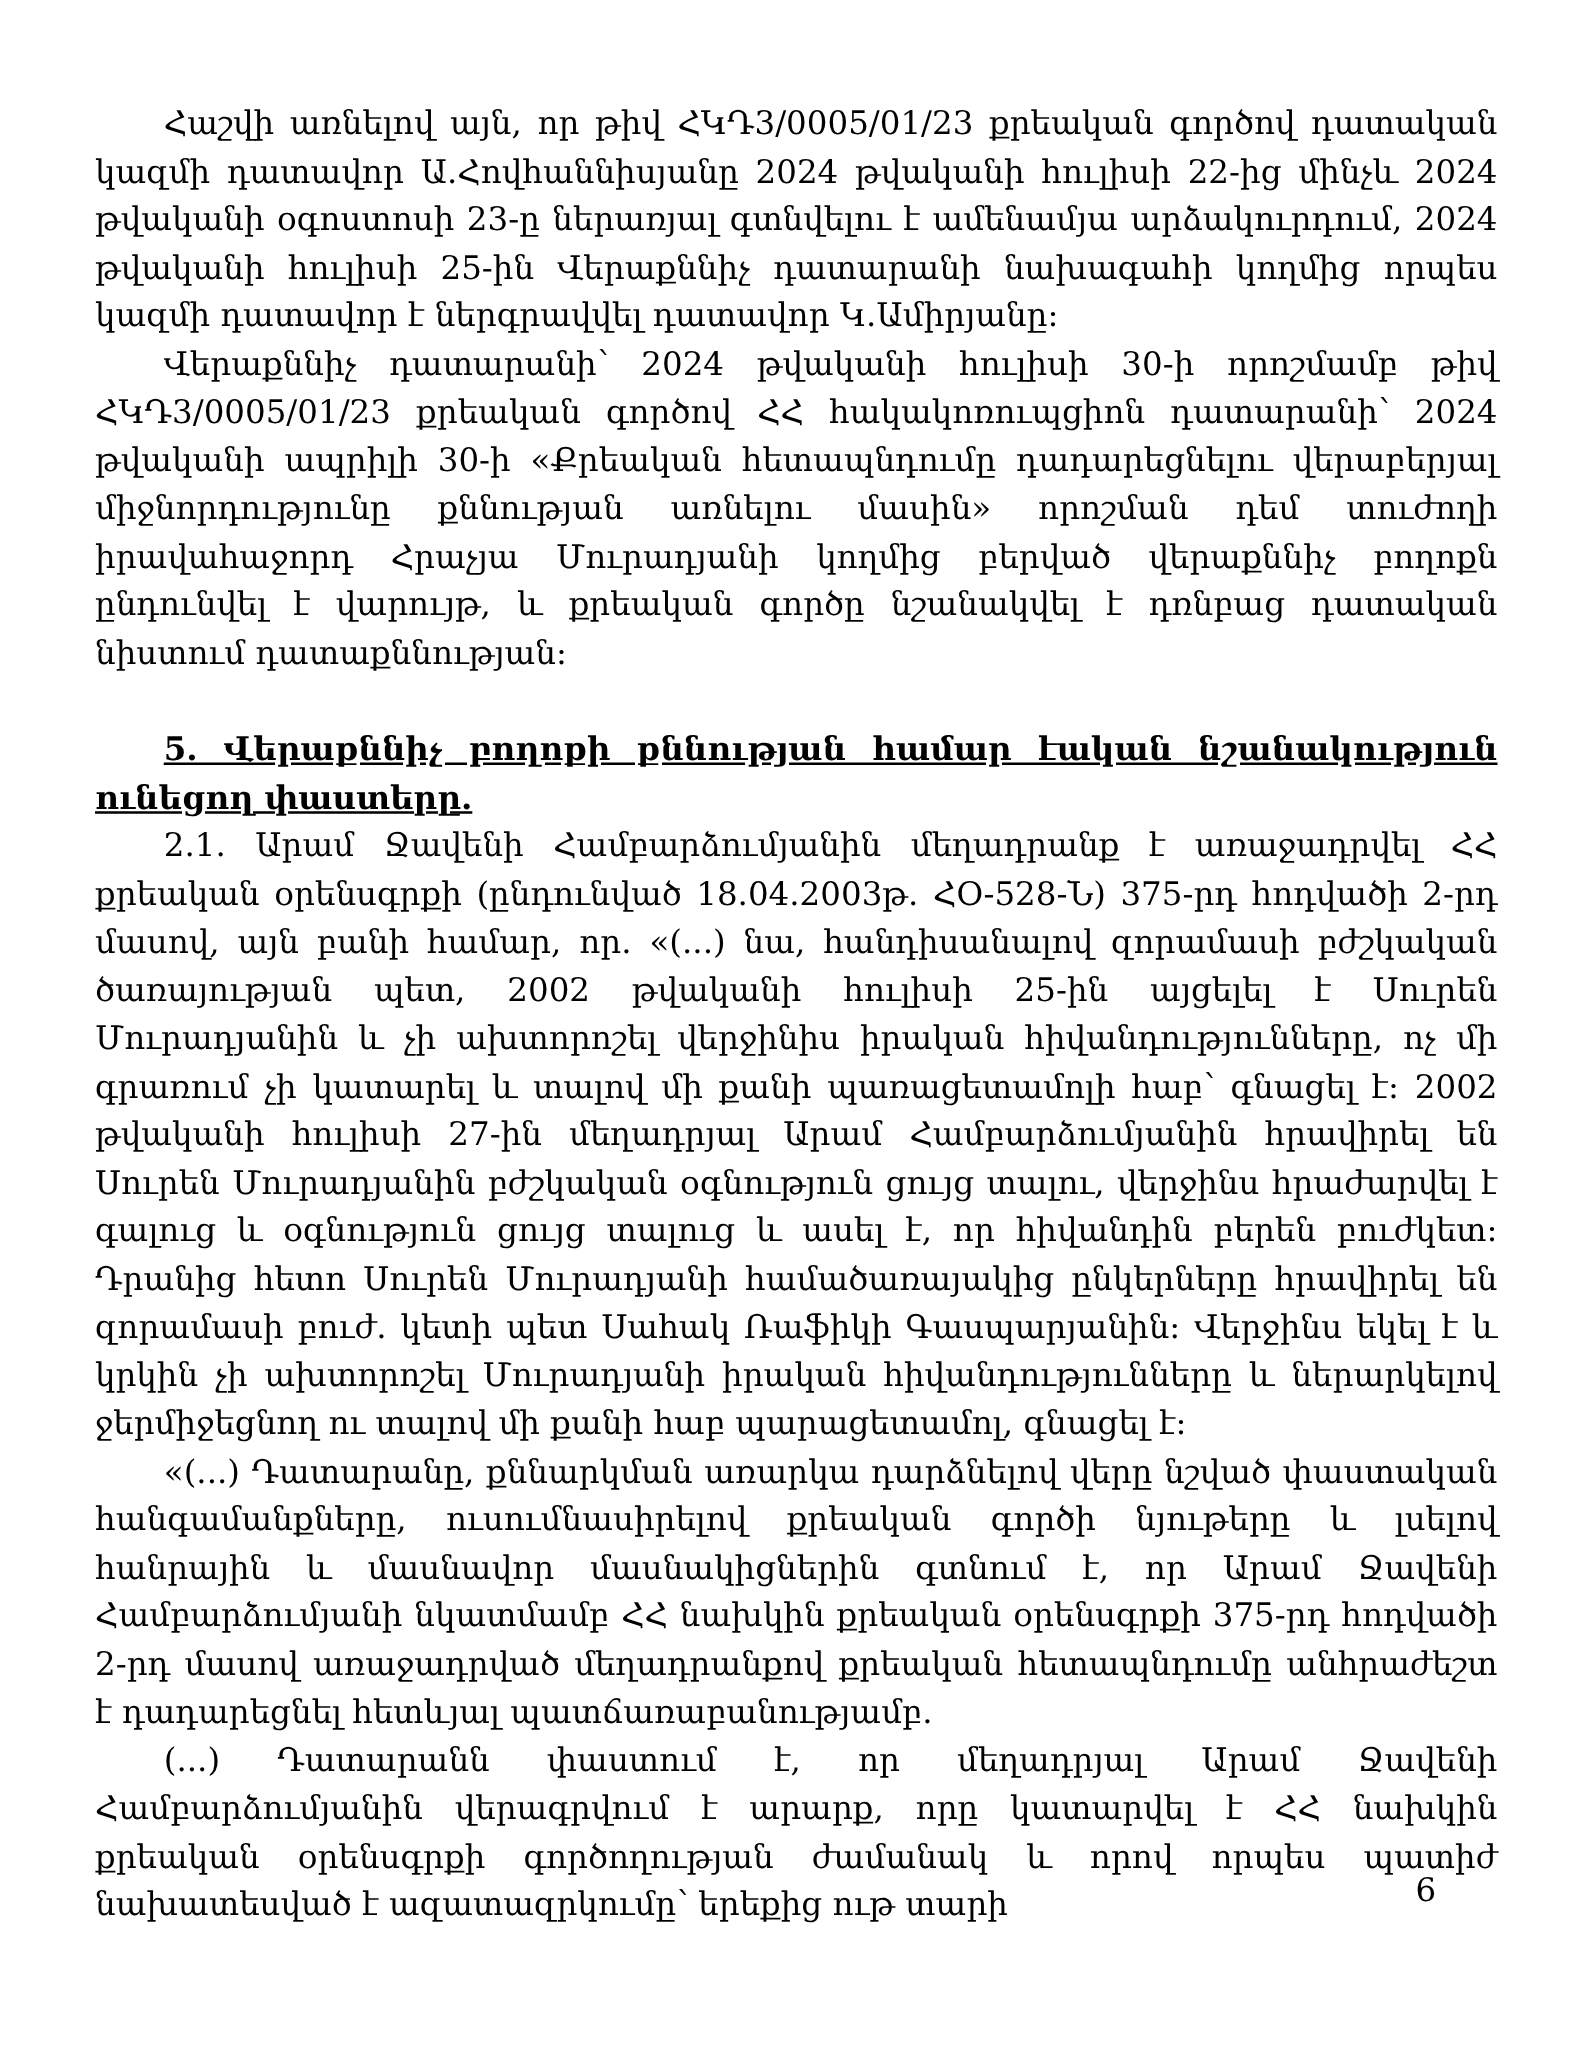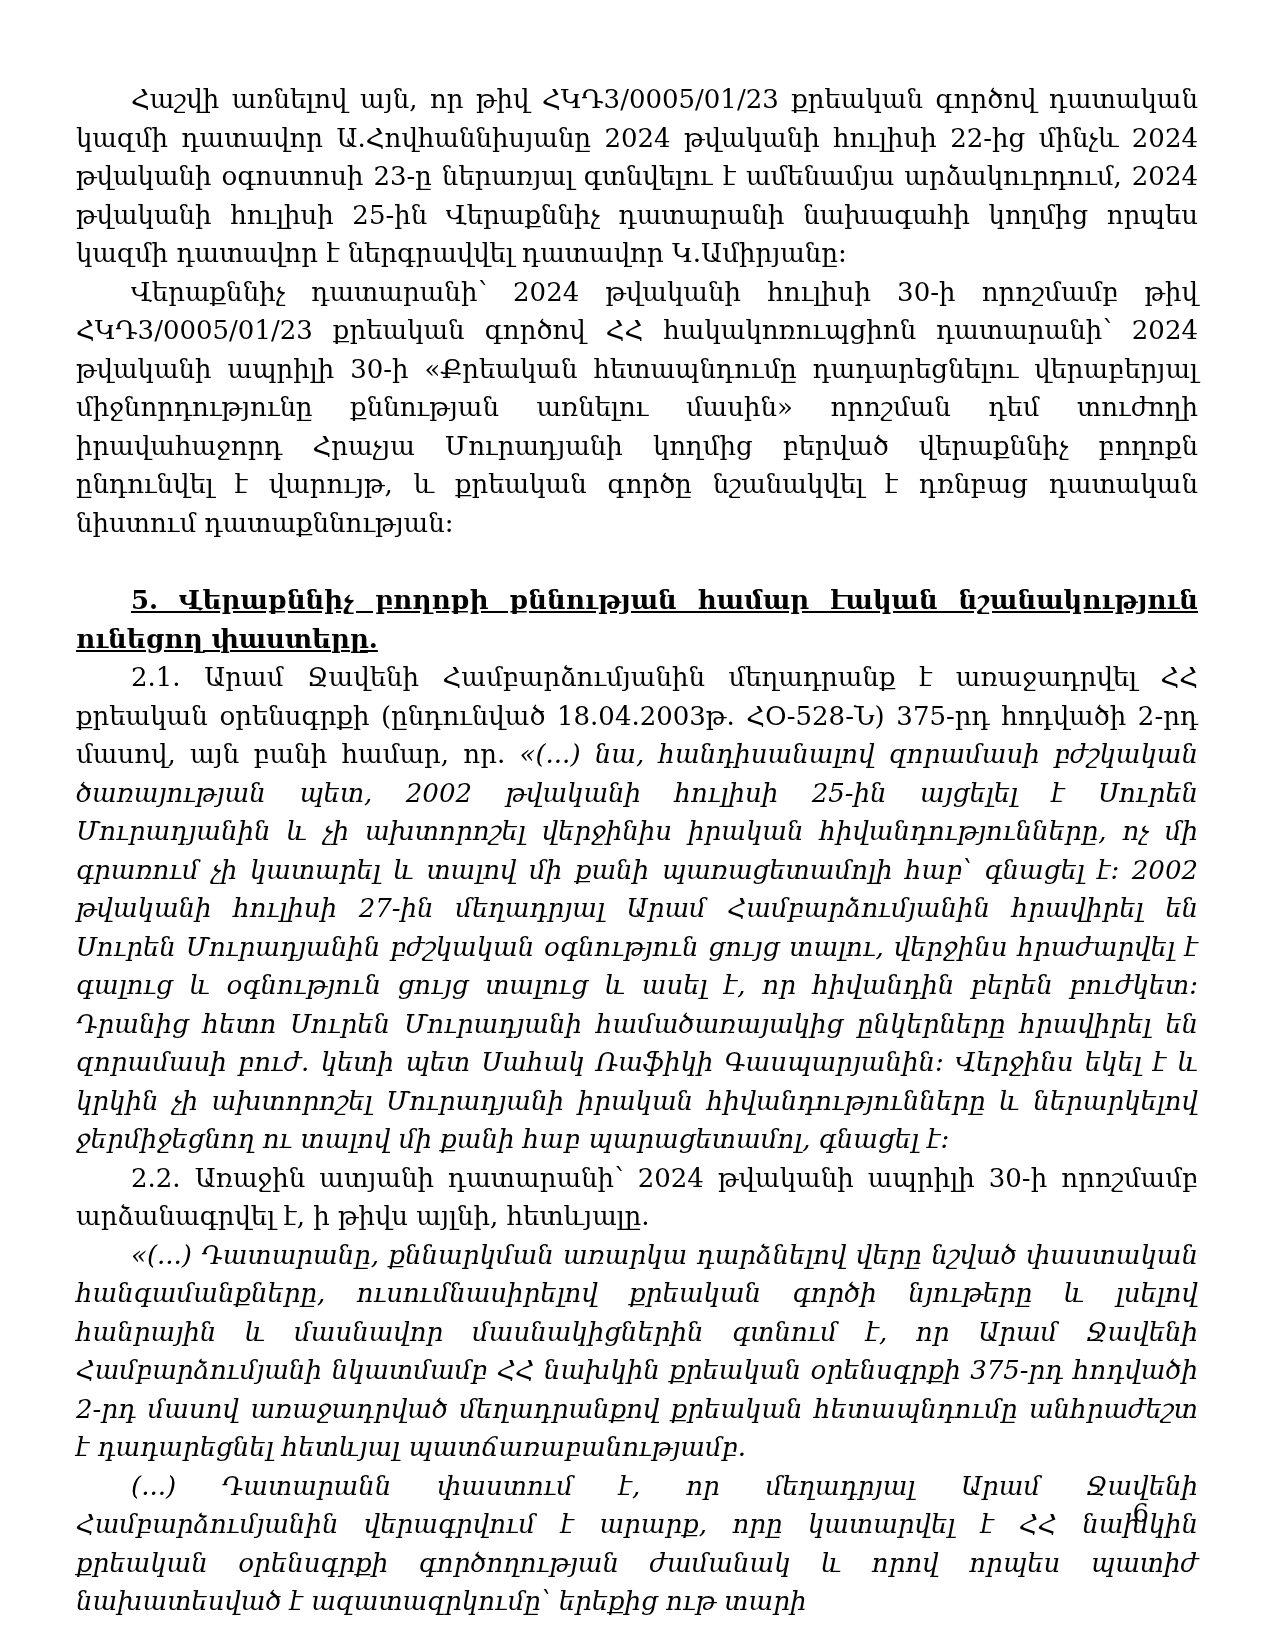--- a/index.html
+++ b/index.html
@@ -26,21 +26,20 @@
   .content p {
     margin: 0;
     text-indent: 55px;
   }
   .section-heading {
     font-weight: bold;
     text-decoration: underline;
     margin-top: 39px !important;
   }
   .italic {
-    font-style: italic;
   }
   .page-number {
     position: absolute;
     right: 126px;
     bottom: 122px;
     font-family: "DejaVu Serif", "DejaVu Sans", serif;
     font-size: 26px;
     color: #000000;
   }
 </style>
@@ -60,23 +59,20 @@
 
     <p class="section-heading">
       <span>5. Վերաքննիչ բողոքի քննության համար էական նշանակություն ունեցող փաստերը.</span>
     </p>
 
     <p>
       <span>2.1. Արամ Ջավենի Համբարձումյանին մեղադրանք է առաջադրվել ՀՀ քրեական օրենսգրքի (ընդունված 18.04.2003թ. ՀՕ-528-Ն) 375-րդ հոդվածի 2-րդ մասով, այն բանի համար, որ. </span><span class="italic">«(...) նա, հանդիսանալով զորամասի բժշկական ծառայության պետ, 2002 թվականի հուլիսի 25-ին այցելել է Սուրեն Մուրադյանին և չի ախտորոշել վերջինիս իրական հիվանդությունները, ոչ մի գրառում չի կատարել և տալով մի քանի պառացետամոլի հաբ՝ գնացել է: 2002 թվականի հուլիսի 27-ին մեղադրյալ Արամ Համբարձումյանին հրավիրել են Սուրեն Մուրադյանին բժշկական օգնություն ցույց տալու, վերջինս հրաժարվել է գալուց և օգնություն ցույց տալուց և ասել է, որ հիվանդին բերեն բուժկետ: Դրանից հետո Սուրեն Մուրադյանի համածառայակից ընկերները հրավիրել են զորամասի բուժ. կետի պետ Սահակ Ռաֆիկի Գասպարյանին: Վերջինս եկել է և կրկին չի ախտորոշել Մուրադյանի իրական հիվանդությունները և ներարկելով ջերմիջեցնող ու տալով մի քանի հաբ պարացետամոլ, գնացել է:</span>
     </p>
 
 
-    <p>
-      <span>2.2. Առաջին ատյանի դատարանի՝ 2024 թվականի ապրիլի 30-ի որոշմամբ արձանագրվել է, ի թիվս այլնի, հետևյալը.</span>
-    </p>
 
     <p class="italic">
       <span>«(...) Դատարանը, քննարկման առարկա դարձնելով վերը նշված փաստական հանգամանքները, ուսումնասիրելով քրեական գործի նյութերը և լսելով հանրային և մասնավոր մասնակիցներին գտնում է, որ Արամ Ջավենի Համբարձումյանի նկատմամբ ՀՀ նախկին քրեական օրենսգրքի 375-րդ հոդվածի 2-րդ մասով առաջադրված մեղադրանքով քրեական հետապնդումը անհրաժեշտ է դադարեցնել հետևյալ պատճառաբանությամբ.</span>
     </p>
 
     <p class="italic">
       <span>(...) Դատարանն փաստում է, որ մեղադրյալ Արամ Ջավենի Համբարձումյանին վերագրվում է արարք, որը կատարվել է ՀՀ նախկին քրեական օրենսգրքի գործողության ժամանակ և որով որպես պատիժ նախատեսված է ազատազրկումը՝ երեքից ութ տարի</span>
     </p>
 
   </div>

